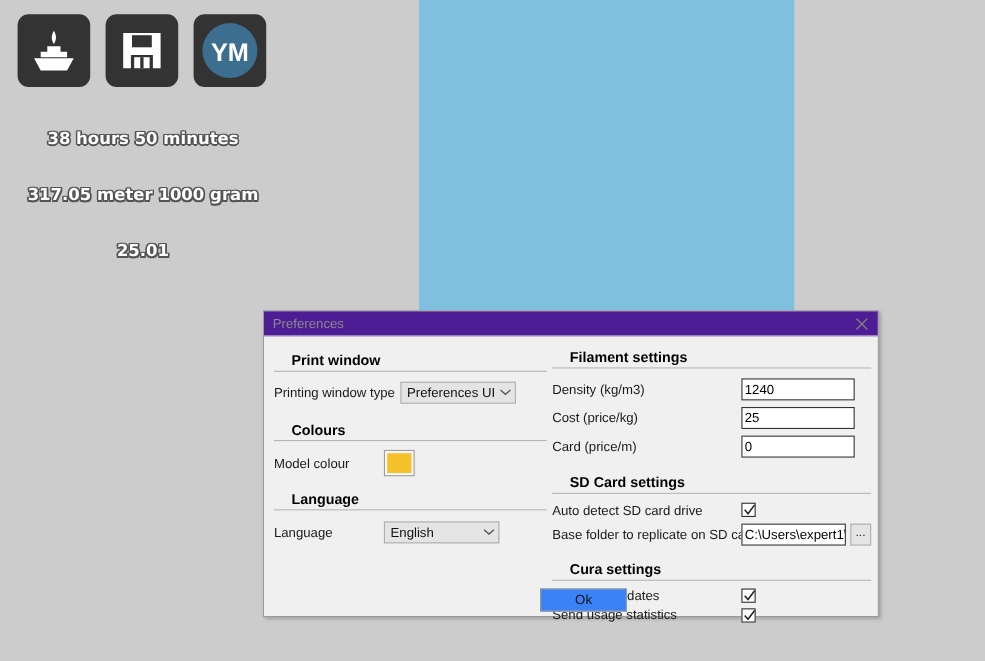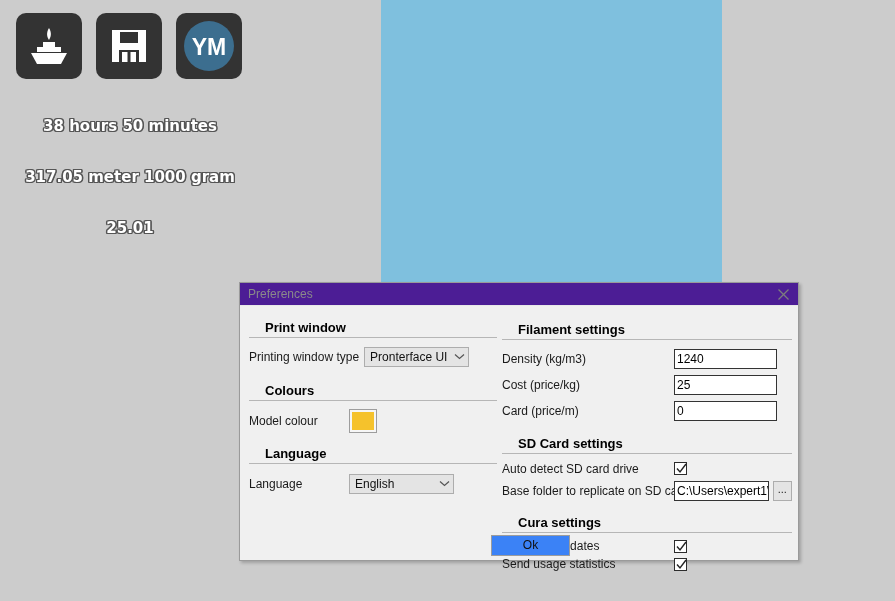--- a/index.html
+++ b/index.html
@@ -301,21 +301,21 @@
 
   <div id="dialog-body">
 
     <div class="col-left">
 
       <div class="section-title" style="margin-top:14px;">Print window</div>
 
       <div class="row" style="margin-top:7px;">
         <span class="row-label">Printing window type</span>
         <div class="combo" style="width:105px; margin-left:5px;">
-          <span class="combo-value">Pronterface UI</span>
+          <span class="combo-value">Preferences UI</span>
           <span class="chev">
             <svg width="11" height="7" viewBox="0 0 11 7">
               <polyline points="1,1.5 5.5,5.5 10,1.5" fill="none" stroke="#555" stroke-width="1.2"></polyline>
             </svg>
           </span>
         </div>
       </div>
 
       <div class="section-title" style="margin-top:15px;">Colours</div>
 
@@ -336,21 +336,21 @@
             <svg width="11" height="7" viewBox="0 0 11 7">
               <polyline points="1,1.5 5.5,5.5 10,1.5" fill="none" stroke="#555" stroke-width="1.2"></polyline>
             </svg>
           </span>
         </div>
       </div>
     </div>
 
     <div class="col-right">
 
-      <div class="section-title" style="margin-top:16px;">Filament settings</div>
+      <div class="section-title" style="margin-top:11px;">Filament settings</div>
 
       <div class="row" style="margin-top:7px;">
         <span class="row-label" style="width:172px;">Density (kg/m3)</span>
         <div class="tinput" style="width:103px;">1240</div>
       </div>
 
       <div class="row" style="margin-top:3px;">
         <span class="row-label" style="width:172px;">Cost (price/kg)</span>
         <div class="tinput" style="width:103px;">25</div>
       </div>

